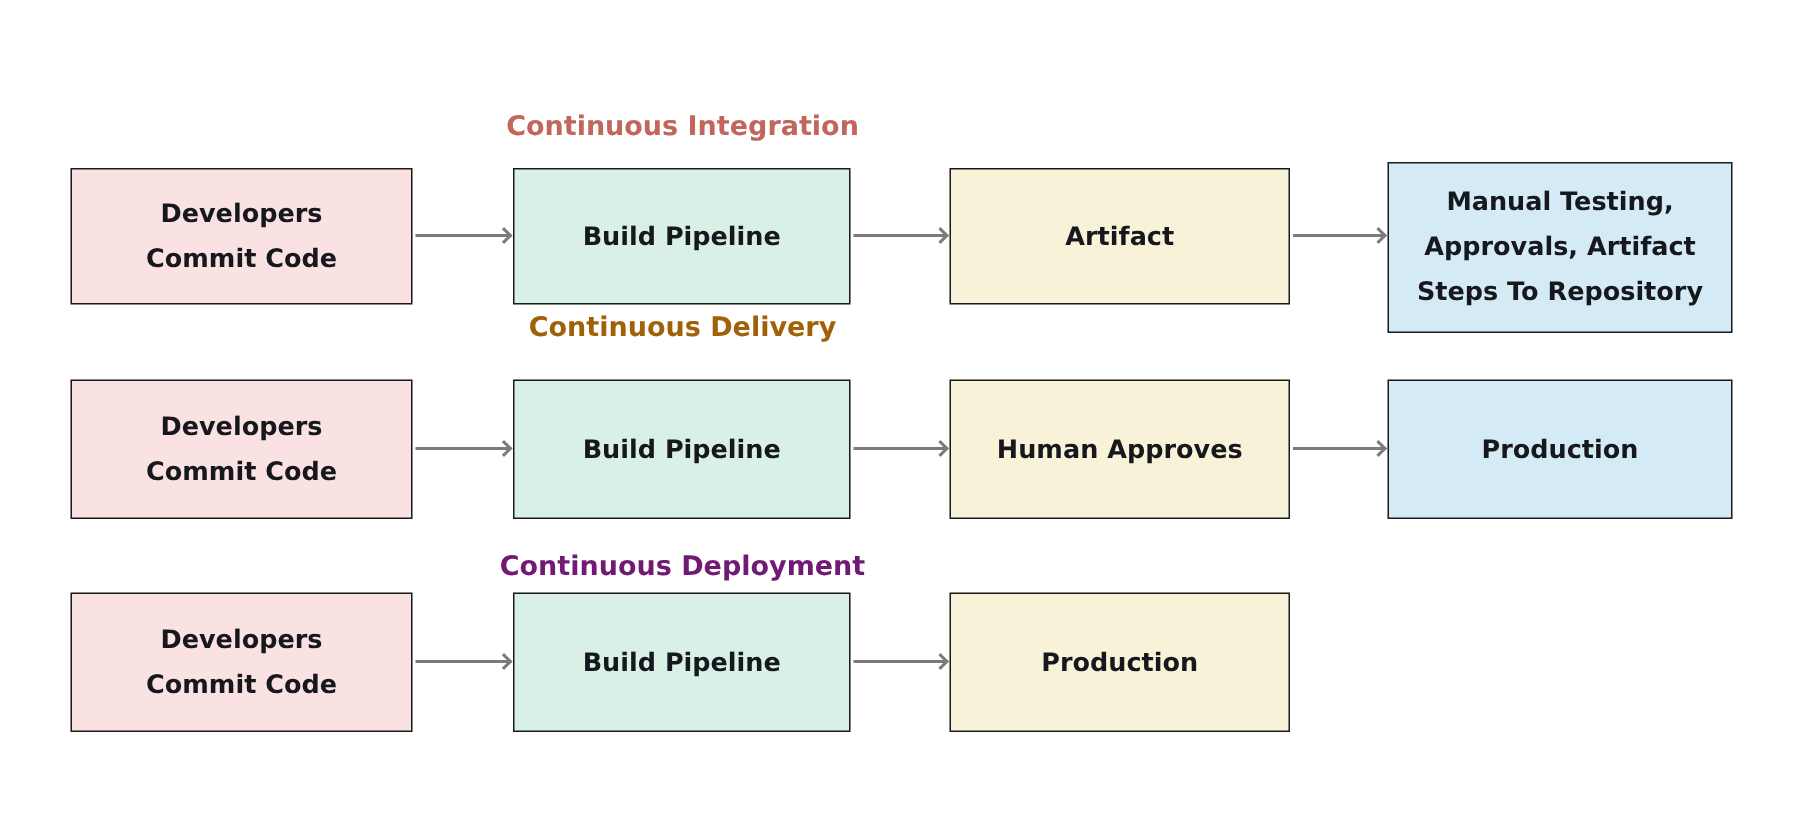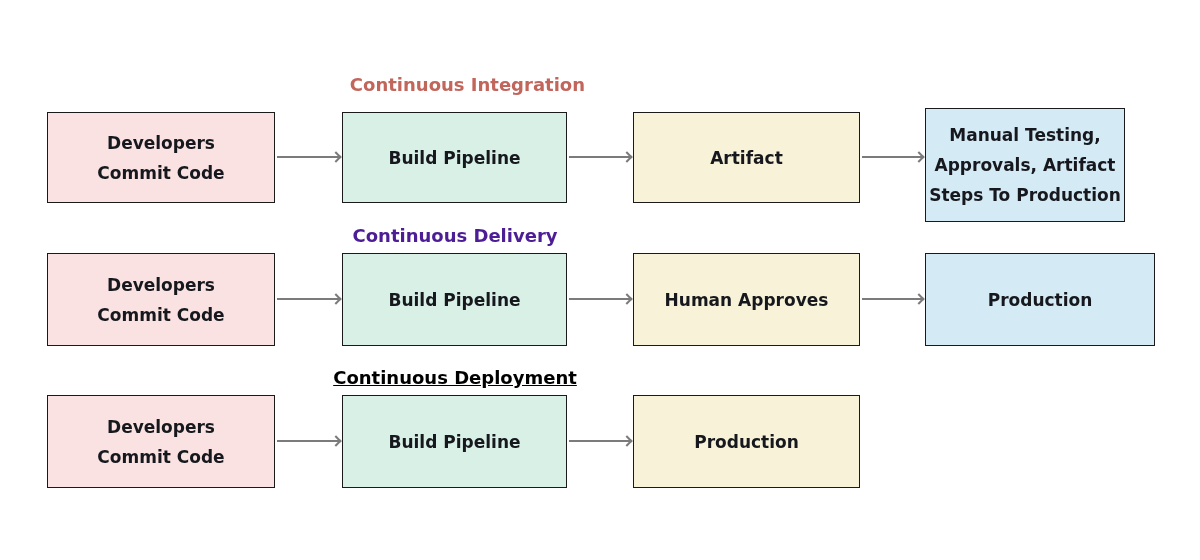--- a/index.html
+++ b/index.html
@@ -55,45 +55,45 @@
     border-right: 2px solid #7b7b7b;
     transform: rotate(45deg);
     box-sizing: border-box;
   }
 </style>
 </head>
 <body>
 
 <div class="canvas">
 
-  <div class="row-title" style="left: 325px; top: 74px; color: rgb(194, 102, 92); text-align: right;">Continuous Integration</div>
+  <div class="row-title" style="left: 325px; top: 74px; color: rgb(194, 102, 92);">Continuous Integration</div>
 
   <div class="node" style="left: 47px; top: 112px; width: 228px; height: 91px; background-color: rgb(249, 226, 225);">
     <span>Developers</span>
     <span>Commit Code</span>
   </div>
   <div class="arrow" style="left:277px; top:156px; width:63px;"></div>
 
   <div class="node" style="left: 342px; top: 112px; width: 225px; height: 91px; background-color: rgb(216, 240, 230);">
     <span>Build Pipeline</span>
   </div>
   <div class="arrow" style="left:569px; top:156px; width:62px;"></div>
 
   <div class="node" style="left: 633px; top: 112px; width: 227px; height: 91px; background-color: rgb(248, 243, 216); gap: 26px;">
     <span>Artifact</span>
   </div>
   <div class="arrow" style="left:862px; top:156px; width:61px;"></div>
 
-  <div class="node" style="left: 925px; top: 108px; width: 200px; height: 114px; background-color: rgb(212, 234, 245);">
+  <div class="node" style="left: 925px; top: 108px; width: 230px; height: 114px; background-color: rgb(212, 234, 245);">
     <span>Manual Testing,</span>
     <span>Approvals, Artifact</span>
-    <span>Steps To Production</span>
+    <span>Steps To Repository</span>
   </div>
 
-  <div class="row-title" style="left: 325px; top: 225px; color: #4c1d95;">Continuous Delivery</div>
+  <div class="row-title" style="left: 325px; top: 208px; color: #a16207;">Continuous Delivery</div>
 
   <div class="node" style="left: 47px; top: 253px; width: 228px; height: 93px; background-color: rgb(249, 226, 225);">
     <span>Developers</span>
     <span>Commit Code</span>
   </div>
   <div class="arrow" style="left:277px; top:298px; width:63px;"></div>
 
   <div class="node" style="left: 342px; top: 253px; width: 225px; height: 93px; background-color: rgb(216, 240, 230);">
     <span>Build Pipeline</span>
   </div>
@@ -101,21 +101,21 @@
 
   <div class="node" style="left: 633px; top: 253px; width: 227px; height: 93px; background-color: rgb(248, 243, 216);">
     <span>Human Approves</span>
   </div>
   <div class="arrow" style="left:862px; top:298px; width:61px;"></div>
 
   <div class="node" style="left: 925px; top: 253px; width: 230px; height: 93px; background-color: rgb(212, 234, 245);">
     <span>Production</span>
   </div>
 
-  <div class="row-title" style="left: 325px; top: 367px; color: #000000; text-decoration: underline;">Continuous Deployment</div>
+  <div class="row-title" style="left: 325px; top: 367px; color: #701a75;">Continuous Deployment</div>
 
   <div class="node" style="left: 47px; top: 395px; width: 228px; height: 93px; background-color: rgb(249, 226, 225);">
     <span>Developers</span>
     <span>Commit Code</span>
   </div>
   <div class="arrow" style="left:277px; top:440px; width:63px;"></div>
 
   <div class="node" style="left: 342px; top: 395px; width: 225px; height: 93px; background-color: rgb(216, 240, 230);">
     <span>Build Pipeline</span>
   </div>

